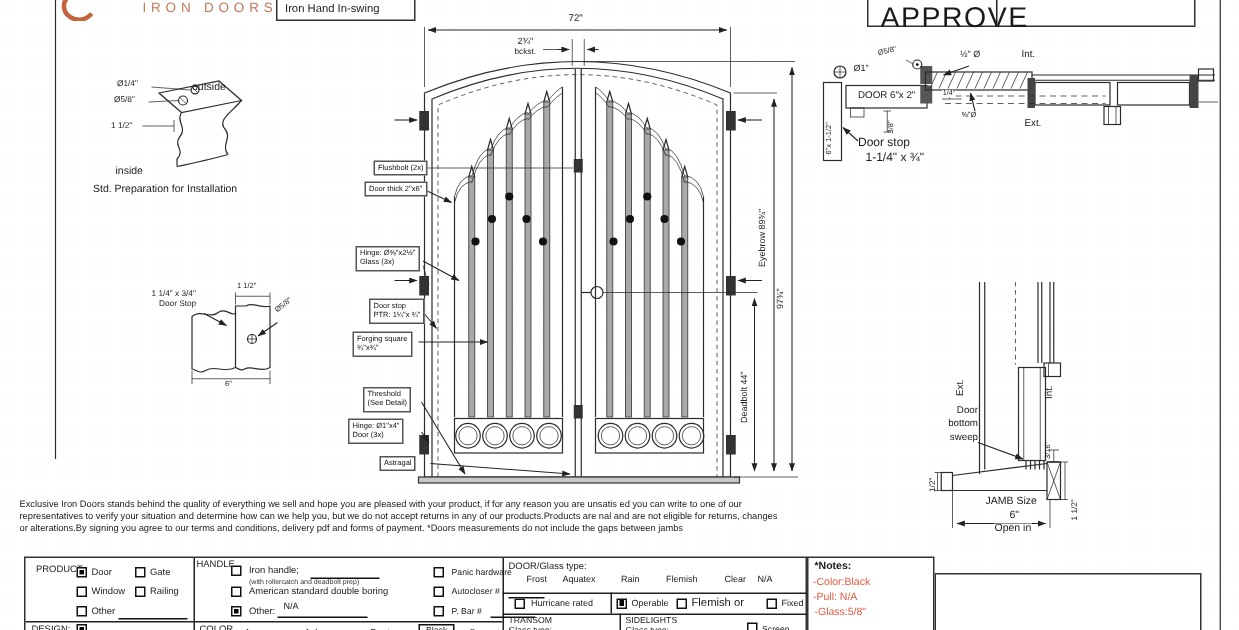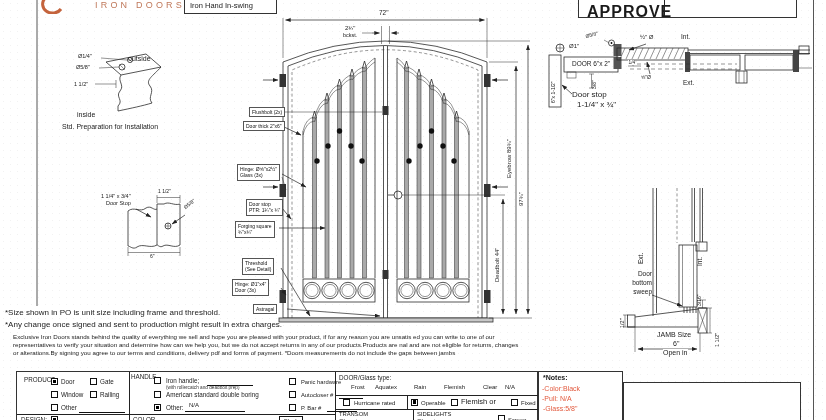--- a/index.html
+++ b/index.html
@@ -226,21 +226,21 @@
   <svg width="30" height="18" viewBox="0 0 30 18" style="left:36px;top:-4px">
     <path d="M24,2 A10,9 0 1 0 25,13" fill="none" stroke="#c4633c" stroke-width="3"></path>
   </svg>
   <div class="t" style="left:95px;top:1px;font-size:9px;letter-spacing:3.2px;color:#c0795b;font-weight:500">IRON DOORS</div>
 
   <div class="box" style="left:184px;top:-2px;width:93px;height:16px;border-width:1px">
     <div class="t" style="left:5px;top:3px;font-size:7.5px">Iron Hand In-swing</div>
   </div>
 
   <div class="box" style="left:578px;top:-3px;width:219px;height:21px;border-width:1.5px">
-    <div class="t" style="left:8px;top:5px;font-size:16px;letter-spacing:1px;font-weight:700">APPROVE</div>
+    <div class="t" style="left:8px;top:5px;font-size:19px;letter-spacing:1px;font-weight:400">APPROVE</div>
     <div class="vl" style="left:85px;top:0;width:1.2px;height:18px"></div>
   </div>
 
   <div class="t" style="left:78px;top:53px;font-size:5.5px">Ø1/4"</div>
   <div class="t" style="left:76px;top:64px;font-size:5.5px">Ø5/8"</div>
   <div class="t" style="left:74px;top:81px;font-size:5.5px">1 1/2"</div>
   <div class="t" style="left:128px;top:55px;font-size:7px">outside</div>
   <div class="t" style="left:77px;top:111px;font-size:7px">inside</div>
   <div class="t" style="left:62px;top:123px;font-size:7px">Std. Preparation for Installation</div>
 
@@ -307,22 +307,20 @@
     <div>bottom</div>
     <div>sweep</div>
   </div>
   <div class="t rot" style="left:619px;top:328px;font-size:5.5px">1/2"</div>
   <div class="t rot" style="left:697px;top:306px;font-size:5px">3/16"</div>
   <div class="t" style="left:657px;top:331px;font-size:7px;background:#fff">JAMB Size</div>
   <div class="t" style="left:673px;top:340px;font-size:7px;background:#fff">6"</div>
   <div class="t" style="left:663px;top:349px;font-size:7px;background:#fff">Open in</div>
   <div class="t rot" style="left:714px;top:347px;font-size:5.5px">1 1/2"</div>
 
-  <div class="t" style="left:5px;top:309px;font-size:8px">*Size shown in PO is unit size including frame and threshold.</div>
-  <div class="t" style="left:5px;top:321px;font-size:8px">*Any change once signed and sent to production might result in extra charges.</div>
   <div class="t" style="left:13px;top:334px;font-size:6.2px;color:#222">Exclusive Iron Doors stands behind the quality of everything we sell and hope you are pleased with your product, if for any reason you are unsatis  ed you can write to one of our</div>
   <div class="t" style="left:13px;top:342px;font-size:6.2px;color:#222">representatives to verify your situation and determine how can we help you, but we do not accept returns in any of our products.Products are   nal and are not eligible for returns, changes</div>
   <div class="t" style="left:13px;top:350px;font-size:6.2px;color:#222">or alterations.By signing you agree to our terms and conditions, delivery pdf and forms of payment. *Doors measurements do not include the gaps between jambs</div>
 
   <div class="box" style="left:16px;top:371px;width:522px;height:60px;border-width:1.6px">
     <div class="vl" style="left:112px;top:0;width:1px;height:60px"></div>
     <div class="vl" style="left:318px;top:0;width:1px;height:60px"></div>
     <div class="hl" style="left:0;top:42px;width:318px;height:1px"></div>
     <div class="hl" style="left:318px;top:23px;width:204px;height:1px"></div>
     <div class="hl" style="left:318px;top:37px;width:204px;height:1px"></div>

